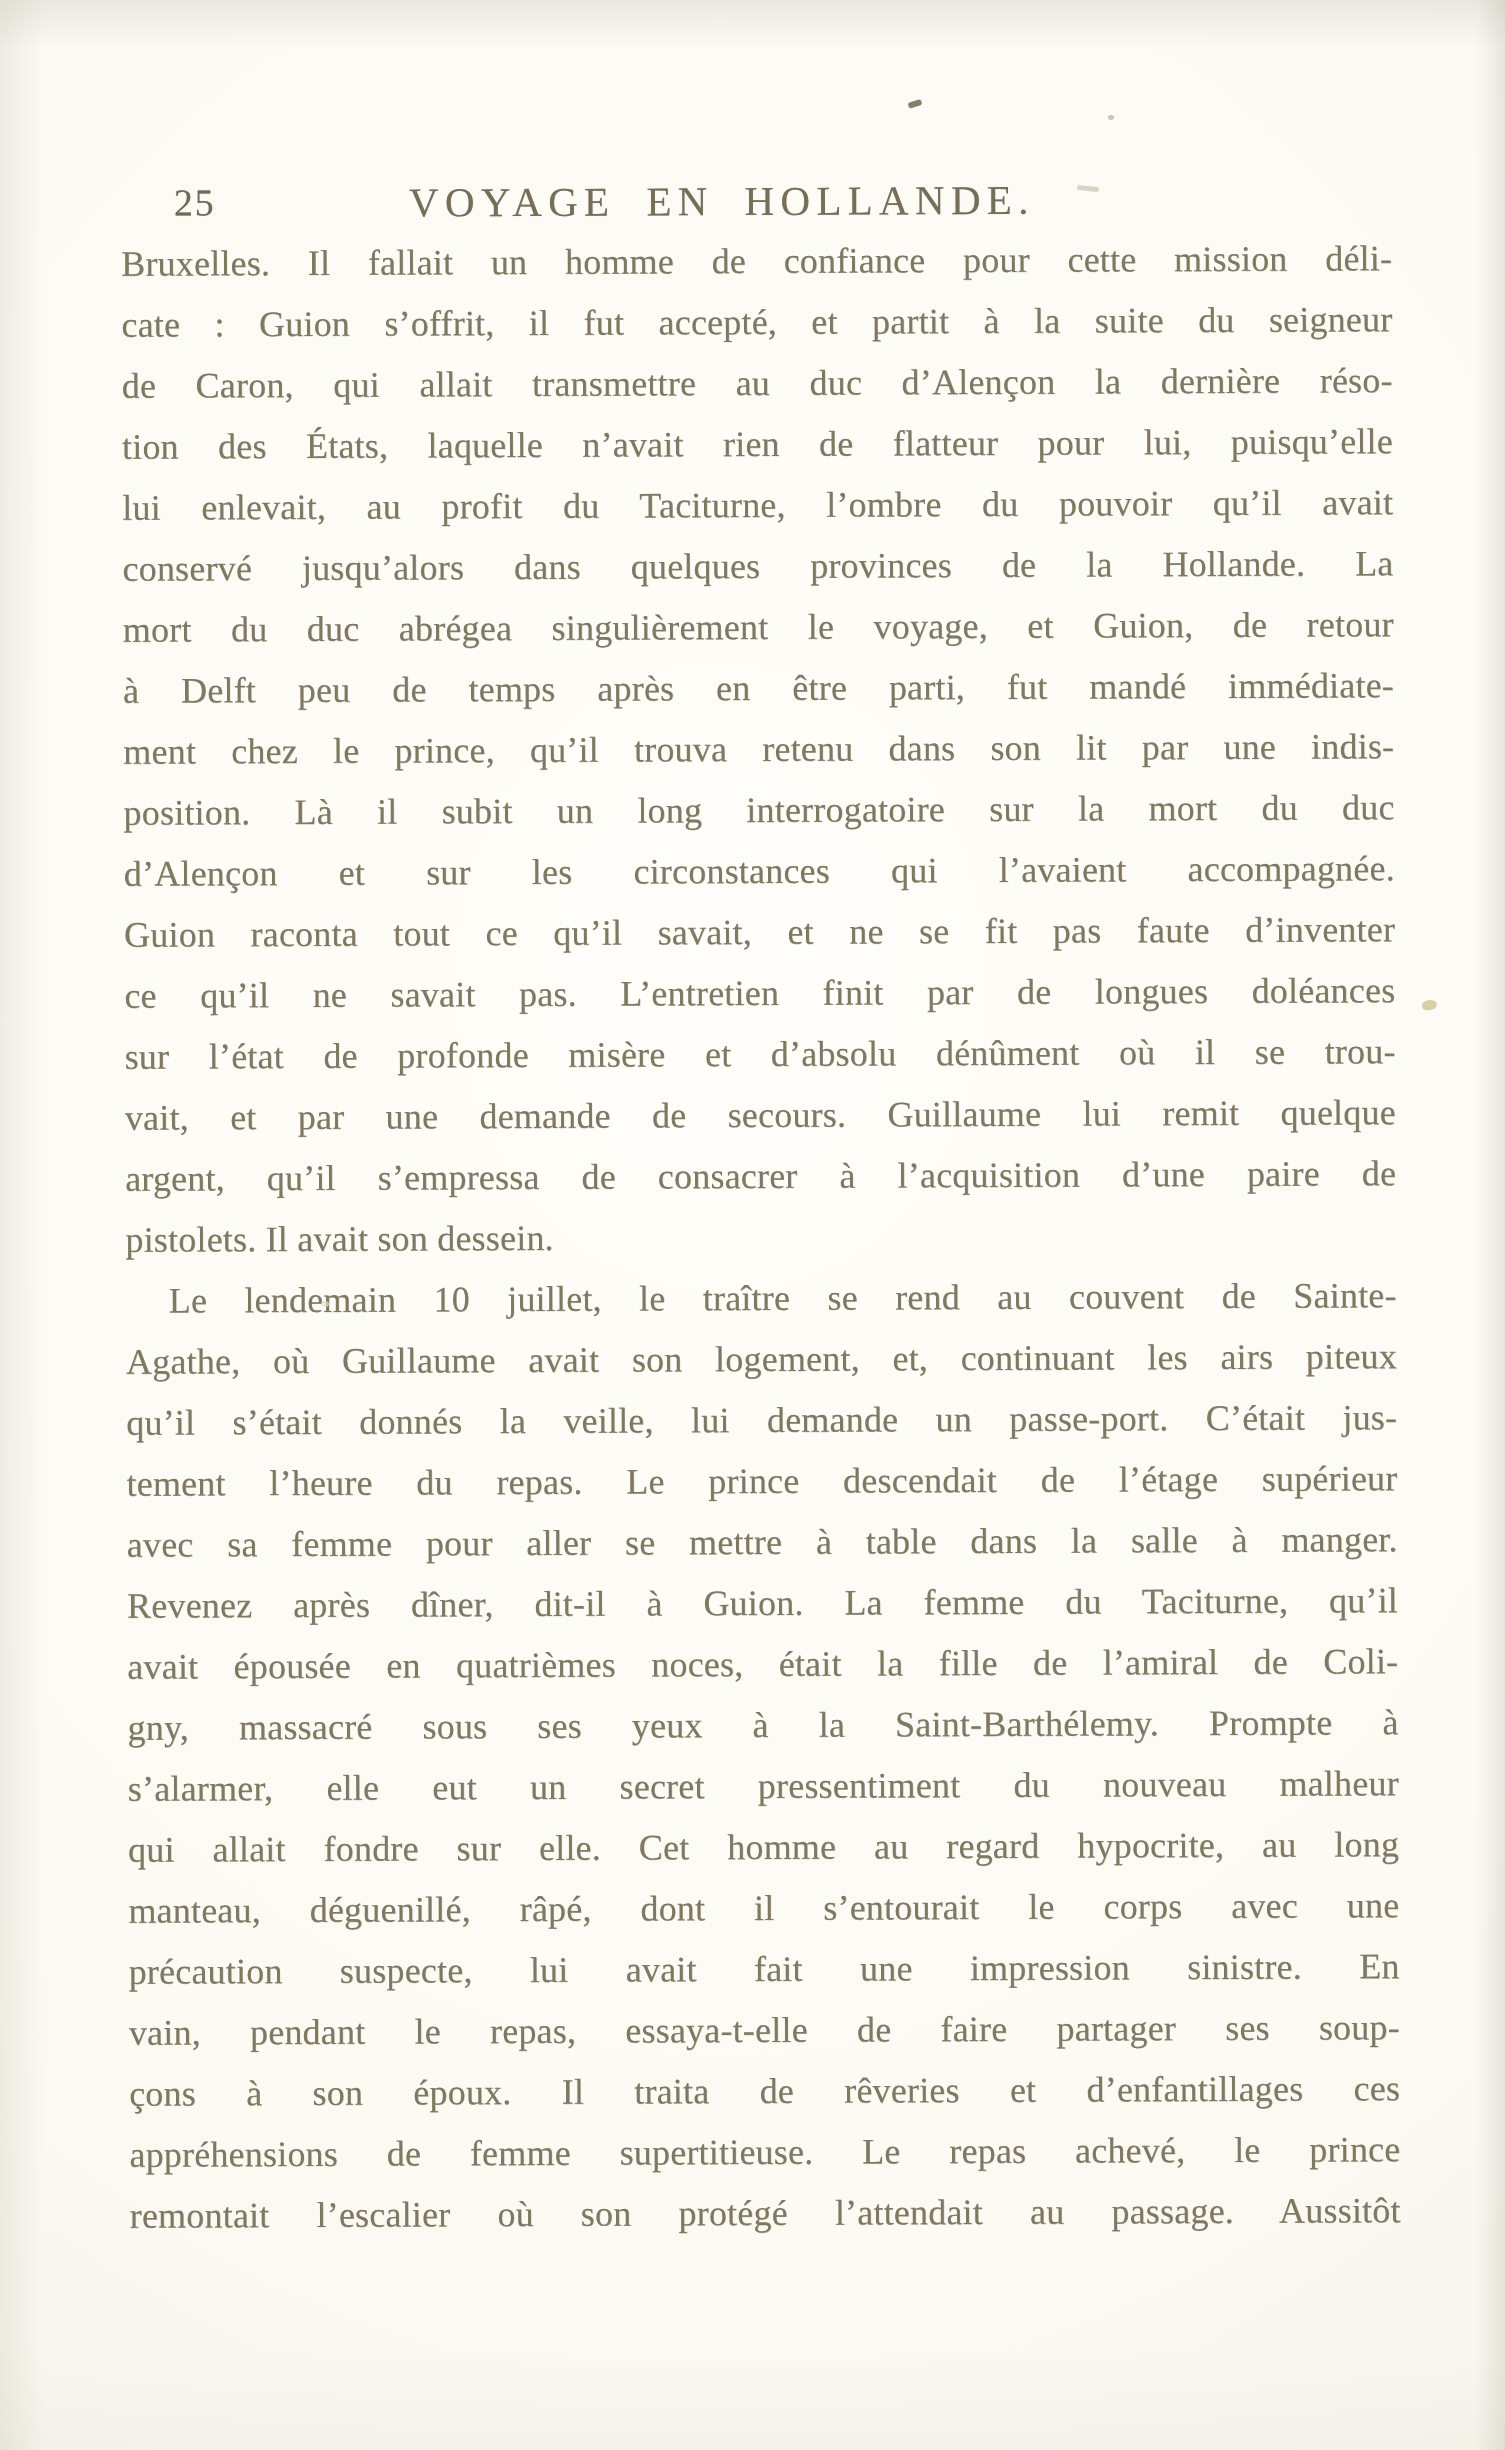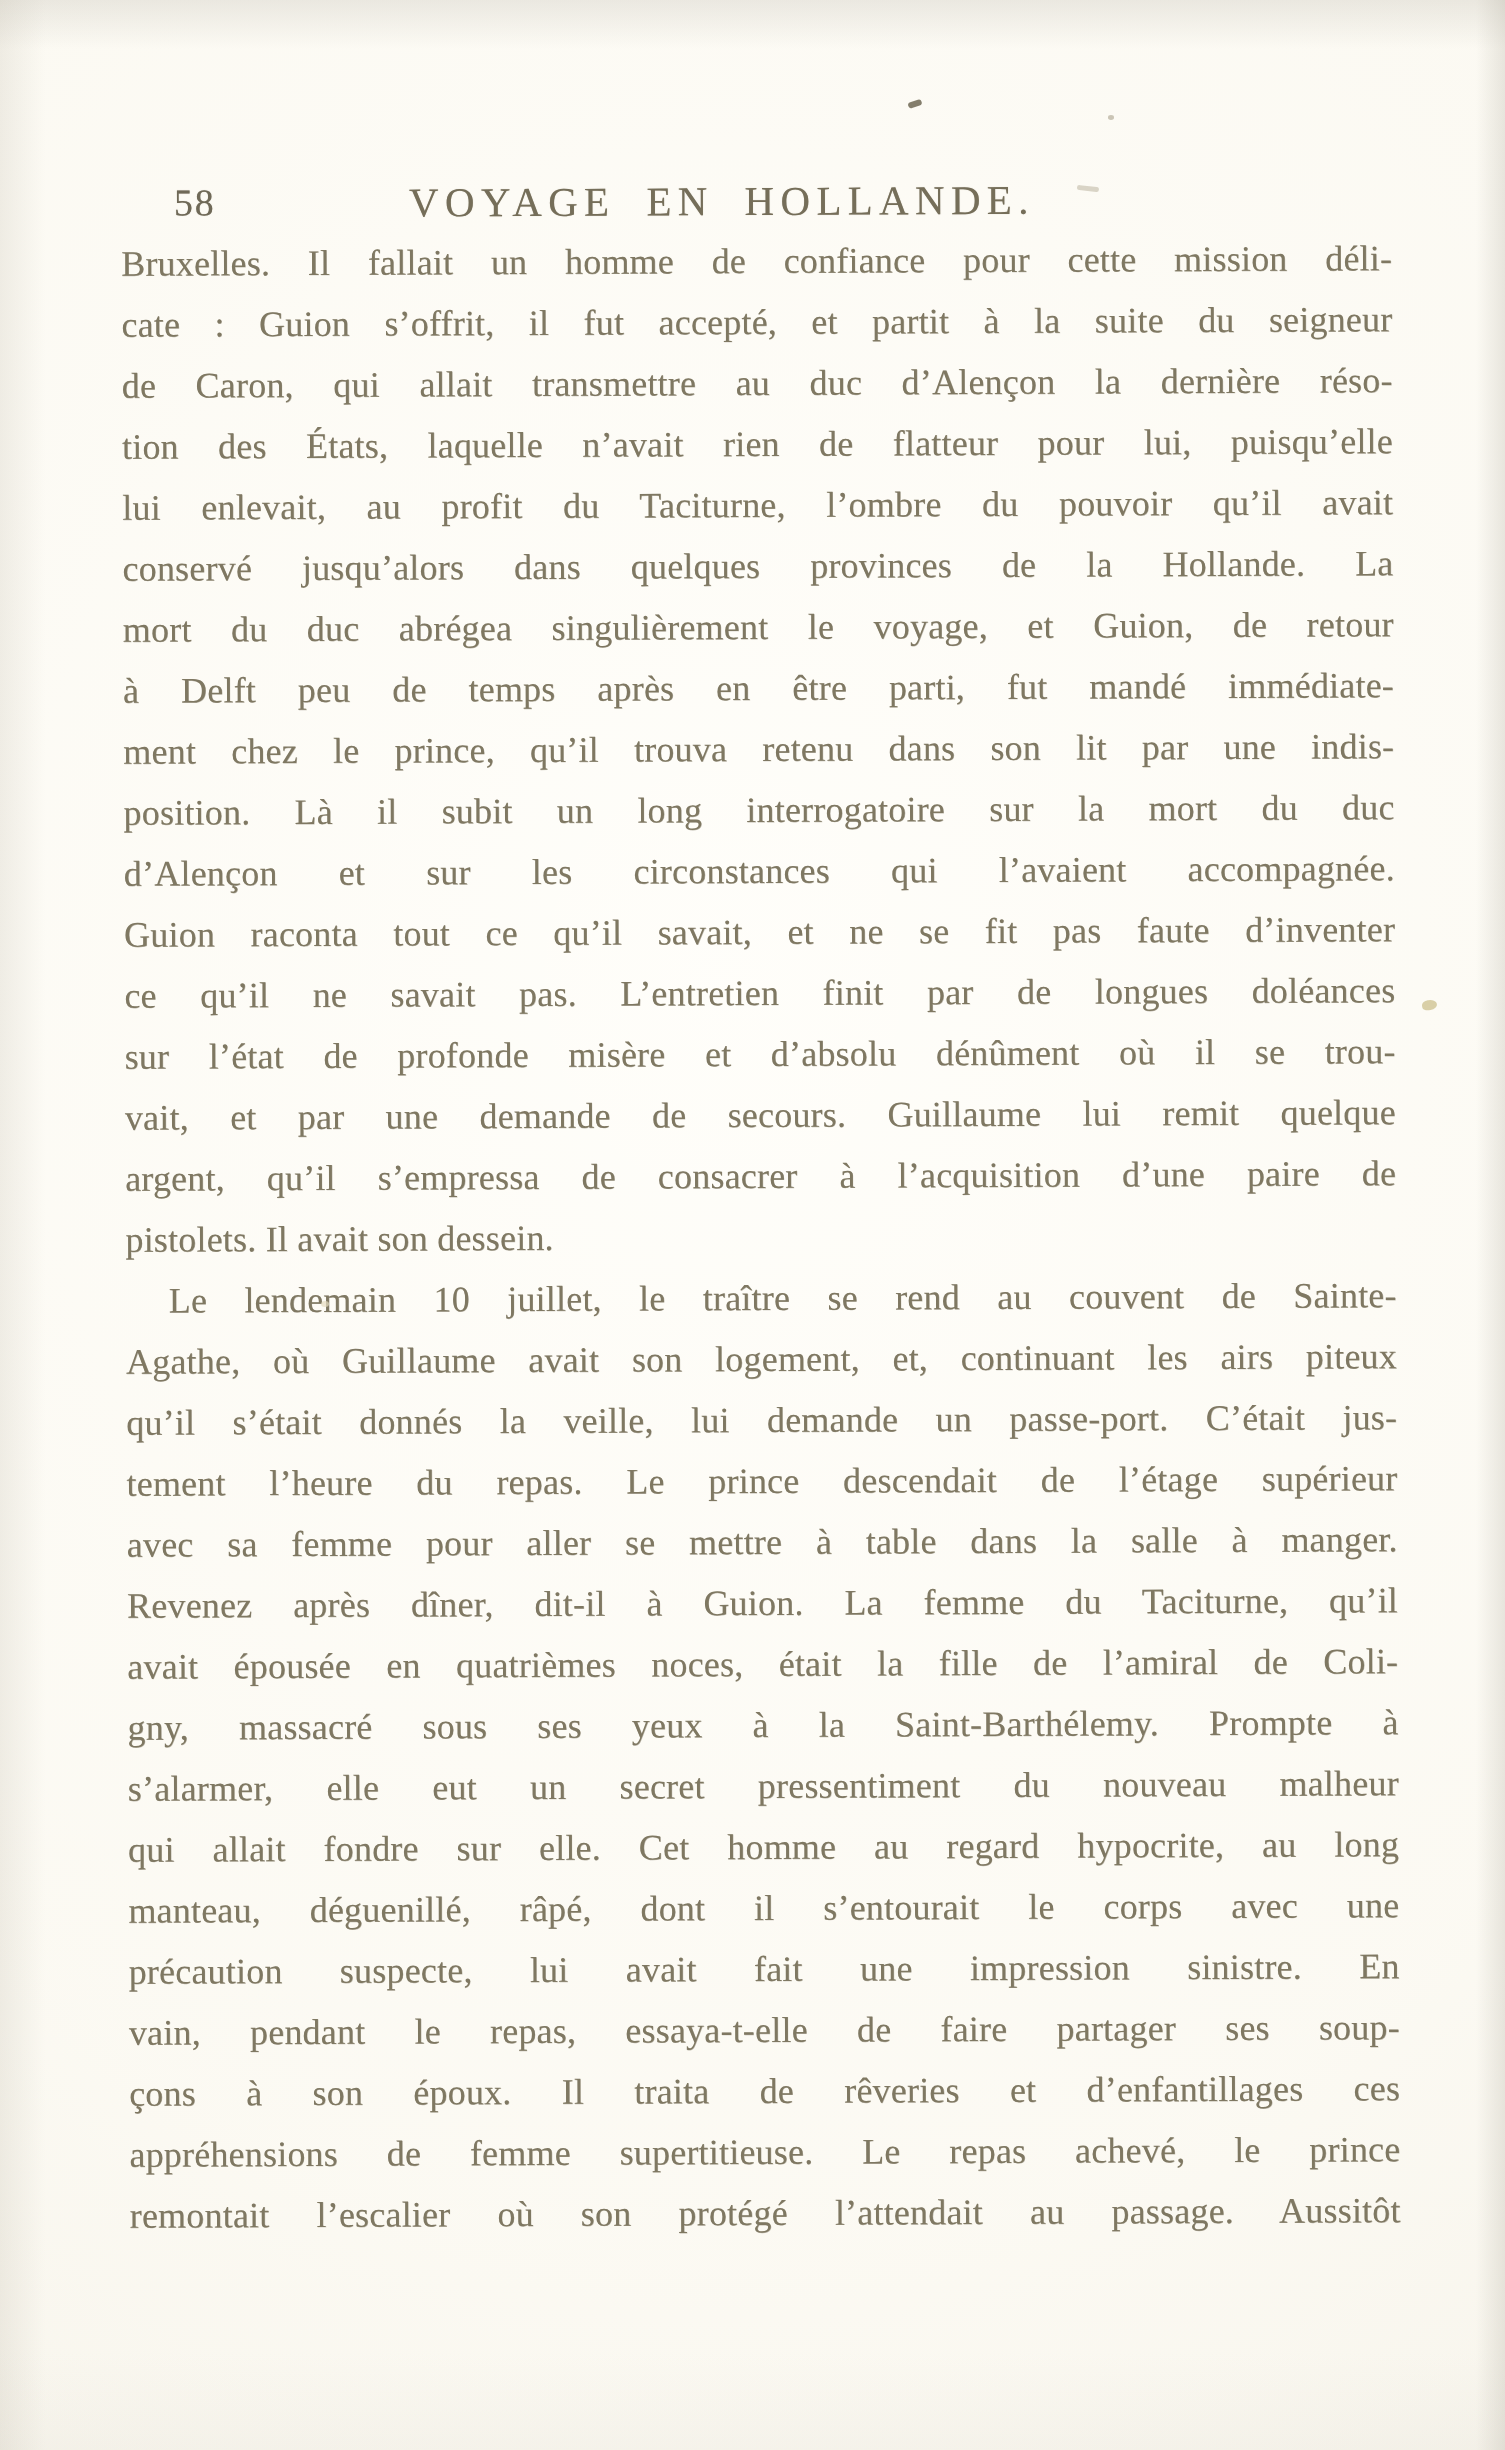--- a/index.html
+++ b/index.html
@@ -79,21 +79,21 @@
     left:321px;top:1301px;width:8px;height:6.3px;
     background:#e6ddc2;border-radius:50%;opacity:0.7;
   }
 </style>
 </head>
 <body>
 
 <div class="page">
   <div class="content">
 
-    <div class="pagenum">58</div>
+    <div class="pagenum">25</div>
     <div class="title">VOYAGE EN HOLLANDE.</div>
 
     <div class="body">
       <div class="line">Bruxelles. Il fallait un homme de confiance pour cette mission déli-</div>
       <div class="line">cate : Guion s’offrit, il fut accepté, et partit à la suite du seigneur</div>
       <div class="line">de Caron, qui allait transmettre au duc d’Alençon la dernière réso-</div>
       <div class="line">tion des États, laquelle n’avait rien de flatteur pour lui, puisqu’elle</div>
       <div class="line">lui enlevait, au profit du Taciturne, l’ombre du pouvoir qu’il avait</div>
       <div class="line">conservé jusqu’alors dans quelques provinces de la Hollande. La</div>
       <div class="line">mort du duc abrégea singulièrement le voyage, et Guion, de retour</div>

